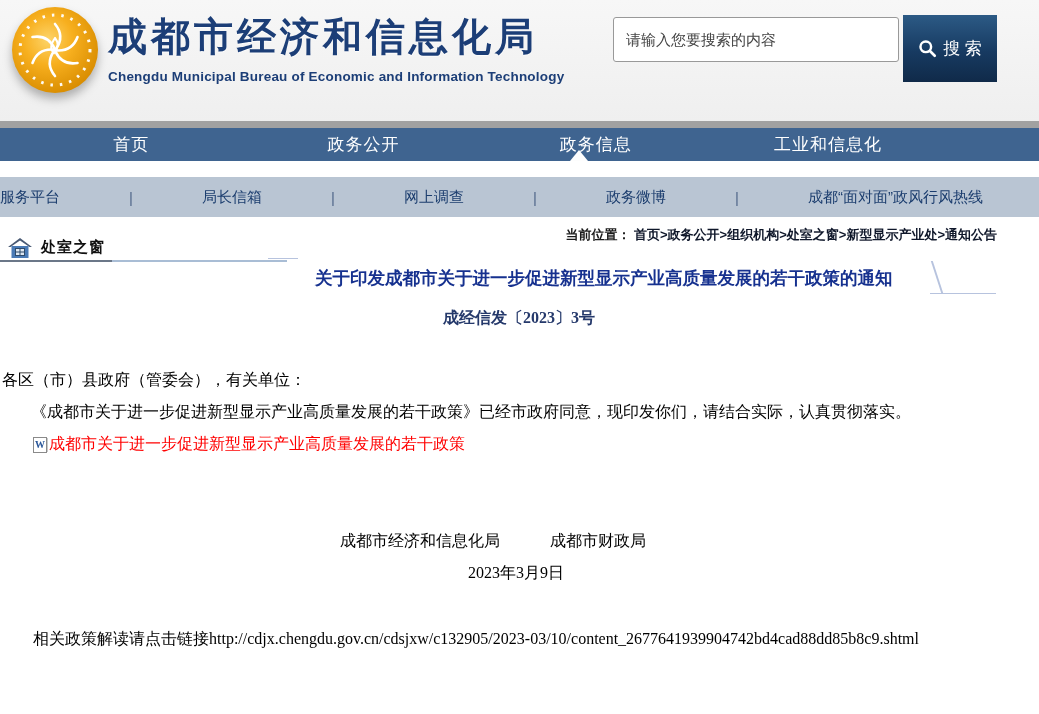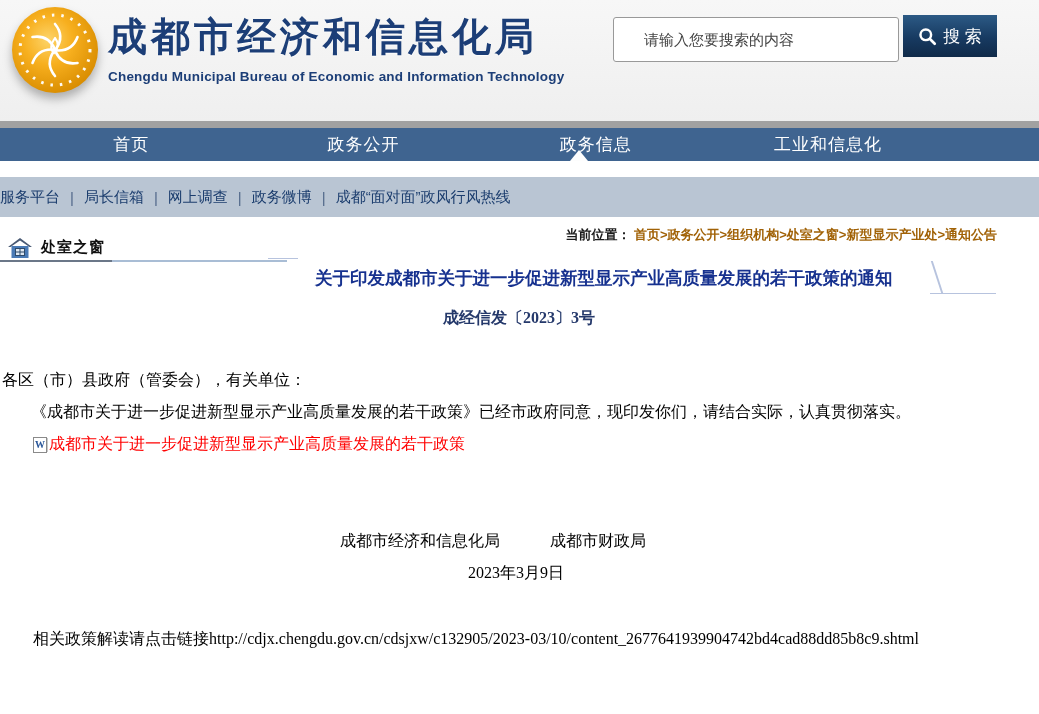--- a/index.html
+++ b/index.html
@@ -15,48 +15,48 @@
   .logo { position:absolute; left:10px; top:5px; width:90px; height:90px;
           filter:drop-shadow(0 6px 5px rgba(0,0,0,0.28)); }
 
   .brand { position:absolute; left:108px; top:16px; }
   .brand-cn { font-size:39px; font-weight:bold; color:#1c3e77; letter-spacing:4px;
               text-shadow:0 1px 1px rgba(255,255,255,0.8); line-height:1.1; }
   .brand-en { font-size:13.5px; font-weight:bold; color:#1c3e77; margin-top:10px; letter-spacing:0.2px; }
 
   .search-input { position:absolute; left:613px; top:17px; width:286px; height:45px;
                   border:1px solid #999; border-radius:3px; background:#fff;
-                  padding:0 30px; font-size:15px; color:#333; outline:none;
+                  padding:0 12px; font-size:15px; color:#333; outline:none;
                   font-family:"Liberation Sans", sans-serif; }
   .search-input::placeholder { color:#444; opacity:1; }
-  .search-btn { position:absolute; left:903px; top:15px; width:94px; height:42px;
+  .search-btn { position:absolute; left:903px; top:15px; width:94px; height:67px;
                 background:linear-gradient(180deg,#2c5a85 0%, #173a61 55%, #102a49 100%);
                 border:none; color:#fff; font-size:17px; cursor:pointer;
                 display:flex; align-items:center; justify-content:center; gap:6px;
                 font-family:"Liberation Sans", sans-serif; }
 
   
   .nav { position:absolute; left:0; top:128px; width:1039px; height:33px; background:#3f6490;
          display:flex; align-items:center; padding:0 95px 0 15px; }
   .nav a { flex:1; text-align:center; color:#fff; font-size:17px; text-decoration:none;
            letter-spacing:1px; line-height:49px; }
   .nav-triangle { position:absolute; left:570px; bottom:0; width:0; height:0;
                   border-left:9px solid transparent; border-right:9px solid transparent;
                   border-bottom:11px solid #fdfdfd; }
 
   
   .subnav { position:absolute; left:0; top:177px; width:1039px; height:40px; background:#b9c5d3;
-            display:flex; align-items:center; justify-content:flex-start; padding-right:56px;
+            display:flex; align-items:center; justify-content:space-between; padding-right:56px;
             font-size:15px; color:#1b3d6e; }
   .subnav a { color:#1b3d6e; text-decoration:none; }
   .subnav .sep { margin:0 10px; color:#51688a; }
 
   
   .breadcrumb { position:absolute; top:226px; right:42px; font-size:13px; font-weight:bold; color:#1a1a1a; }
-  .breadcrumb a { color:#a16207; text-decoration:none; }
+  .breadcrumb a { color:#0f172a; text-decoration:none; }
 
   
   .sidebar-head { position:absolute; left:8px; top:238px; display:flex; align-items:flex-start; gap:9px; }
   .sidebar-title { font-size:15px; font-weight:bold; color:#111; letter-spacing:1px; }
   .sidebar-rule { position:absolute; left:0; top:260px; width:287px; height:2px;
                   background:linear-gradient(90deg, #6b7788 0, #6b7788 112px, #a9bdd5 112px, #a9bdd5 100%); }
 
   
   .article-title { position:absolute; left:315px; top:266px; width:620px;
                    font-size:17.5px; font-weight:bold; color:#16318f; letter-spacing:0; }

